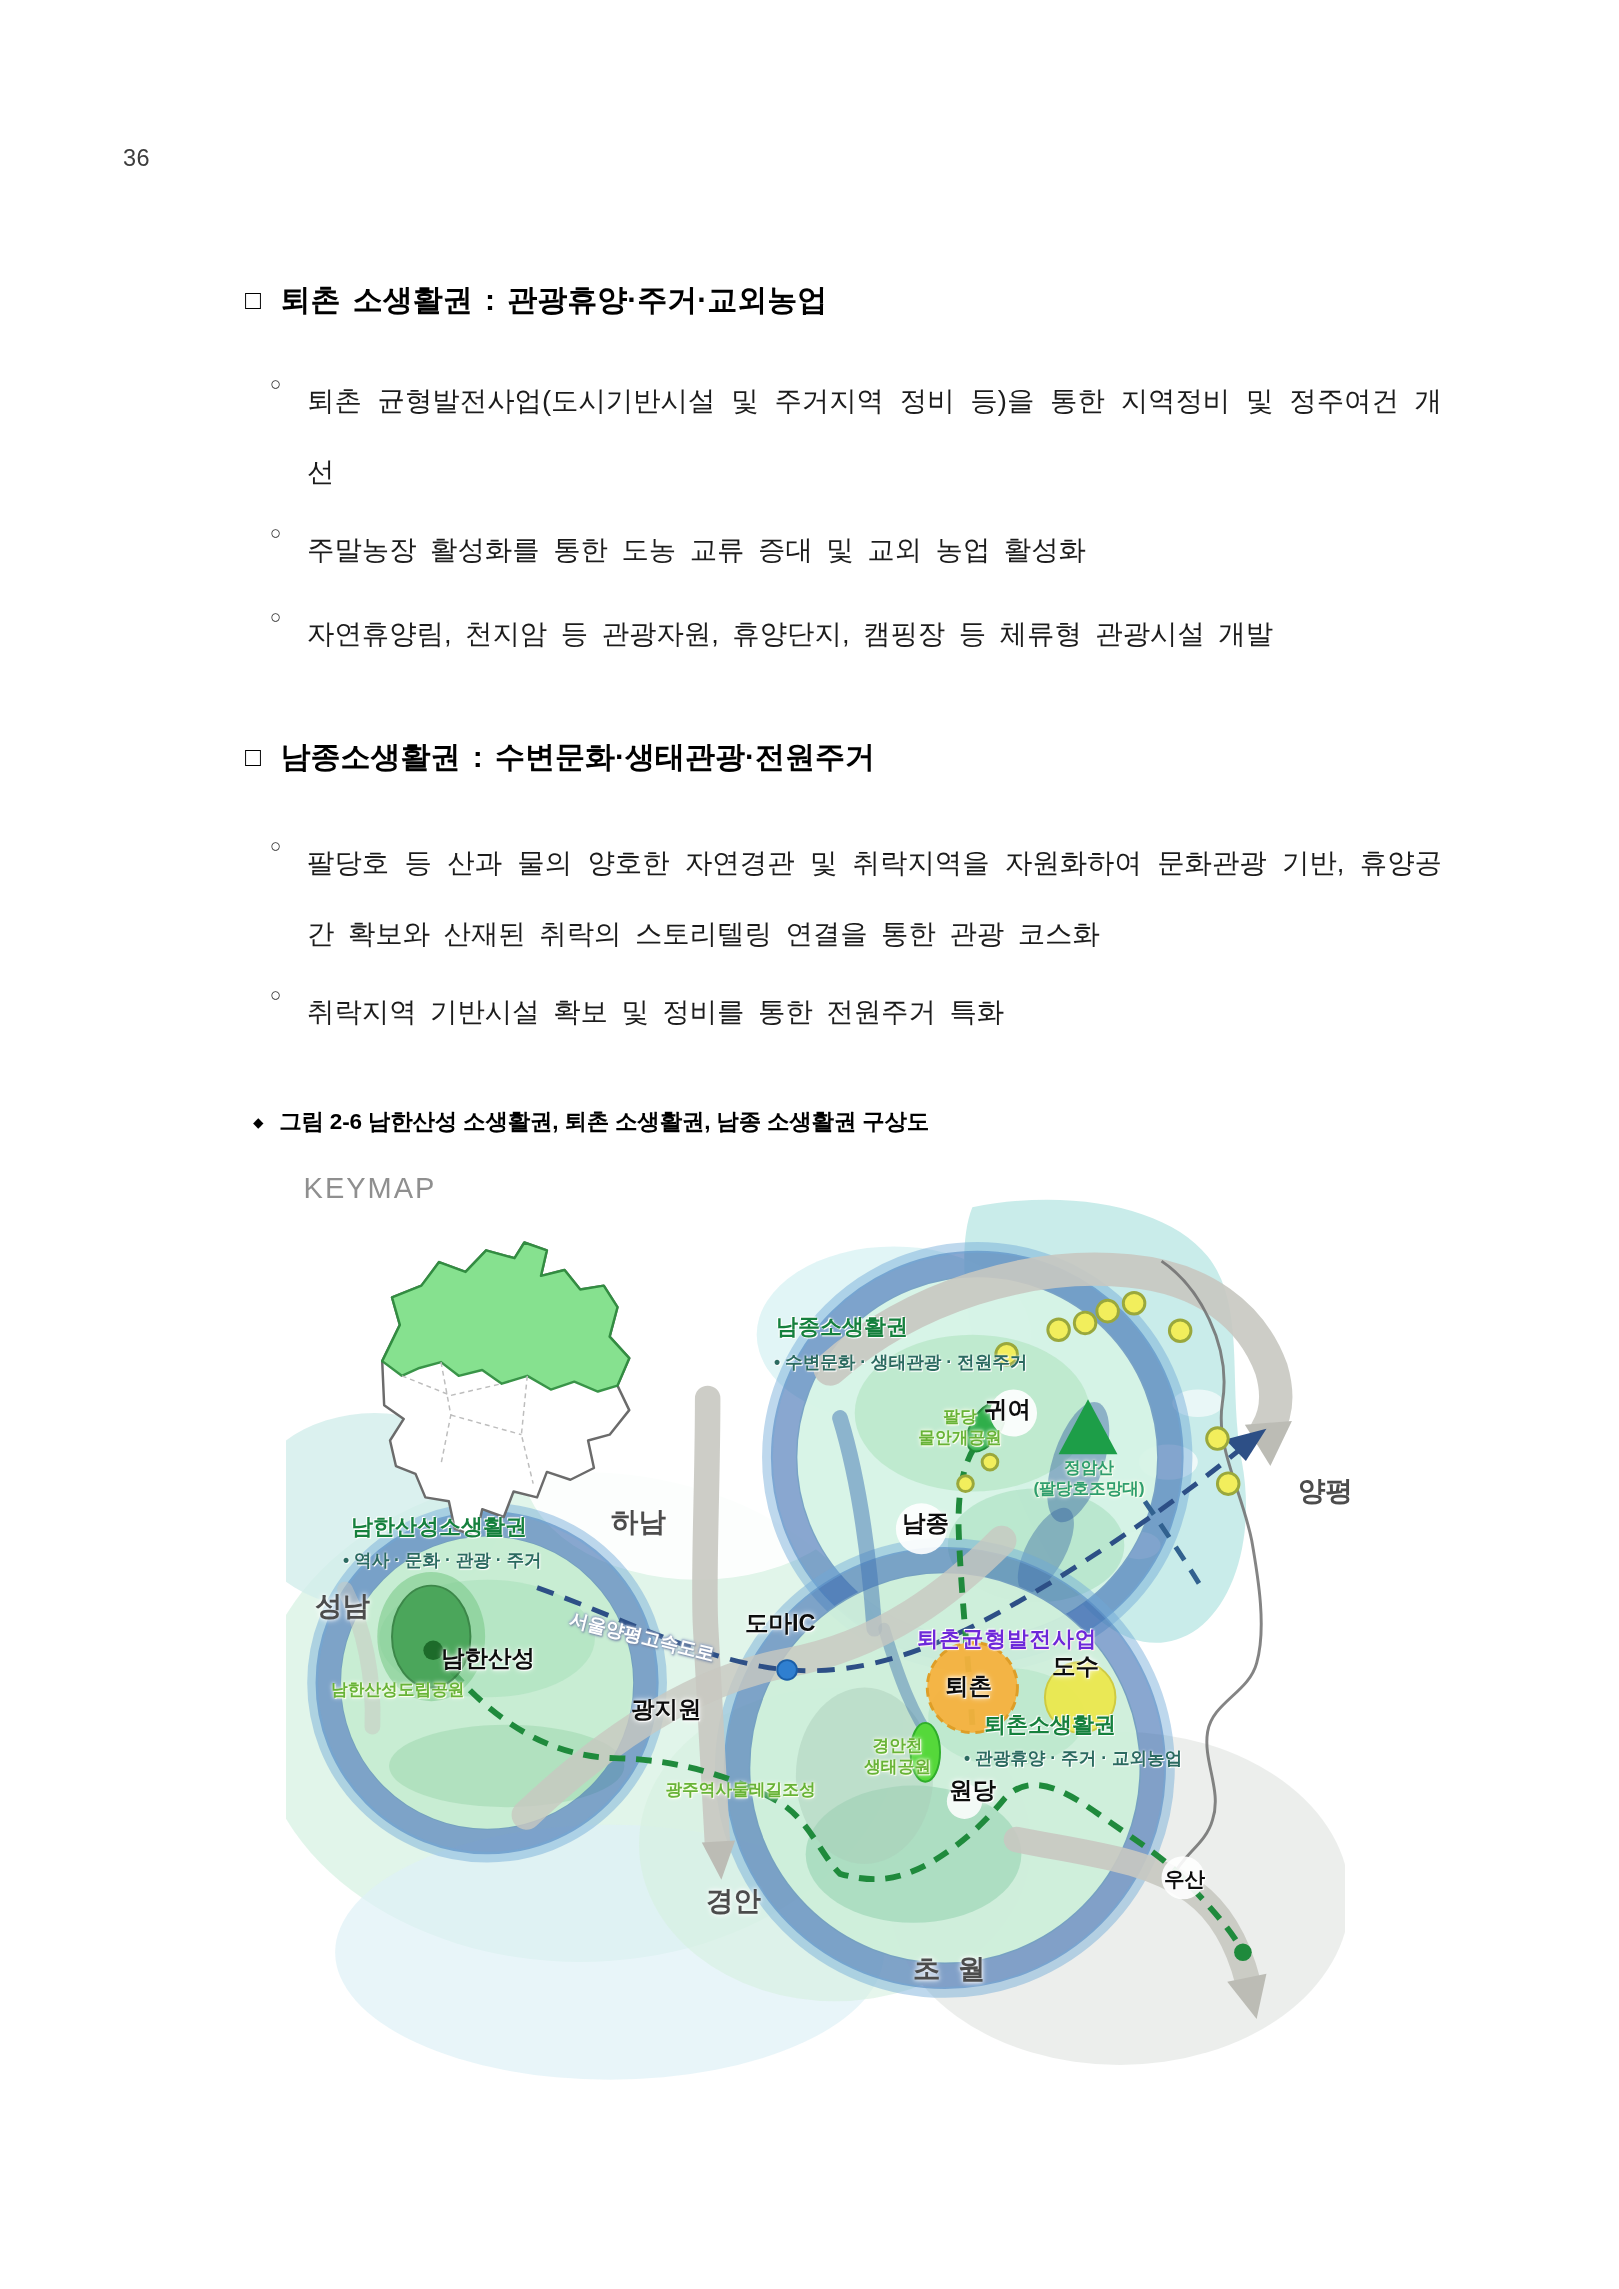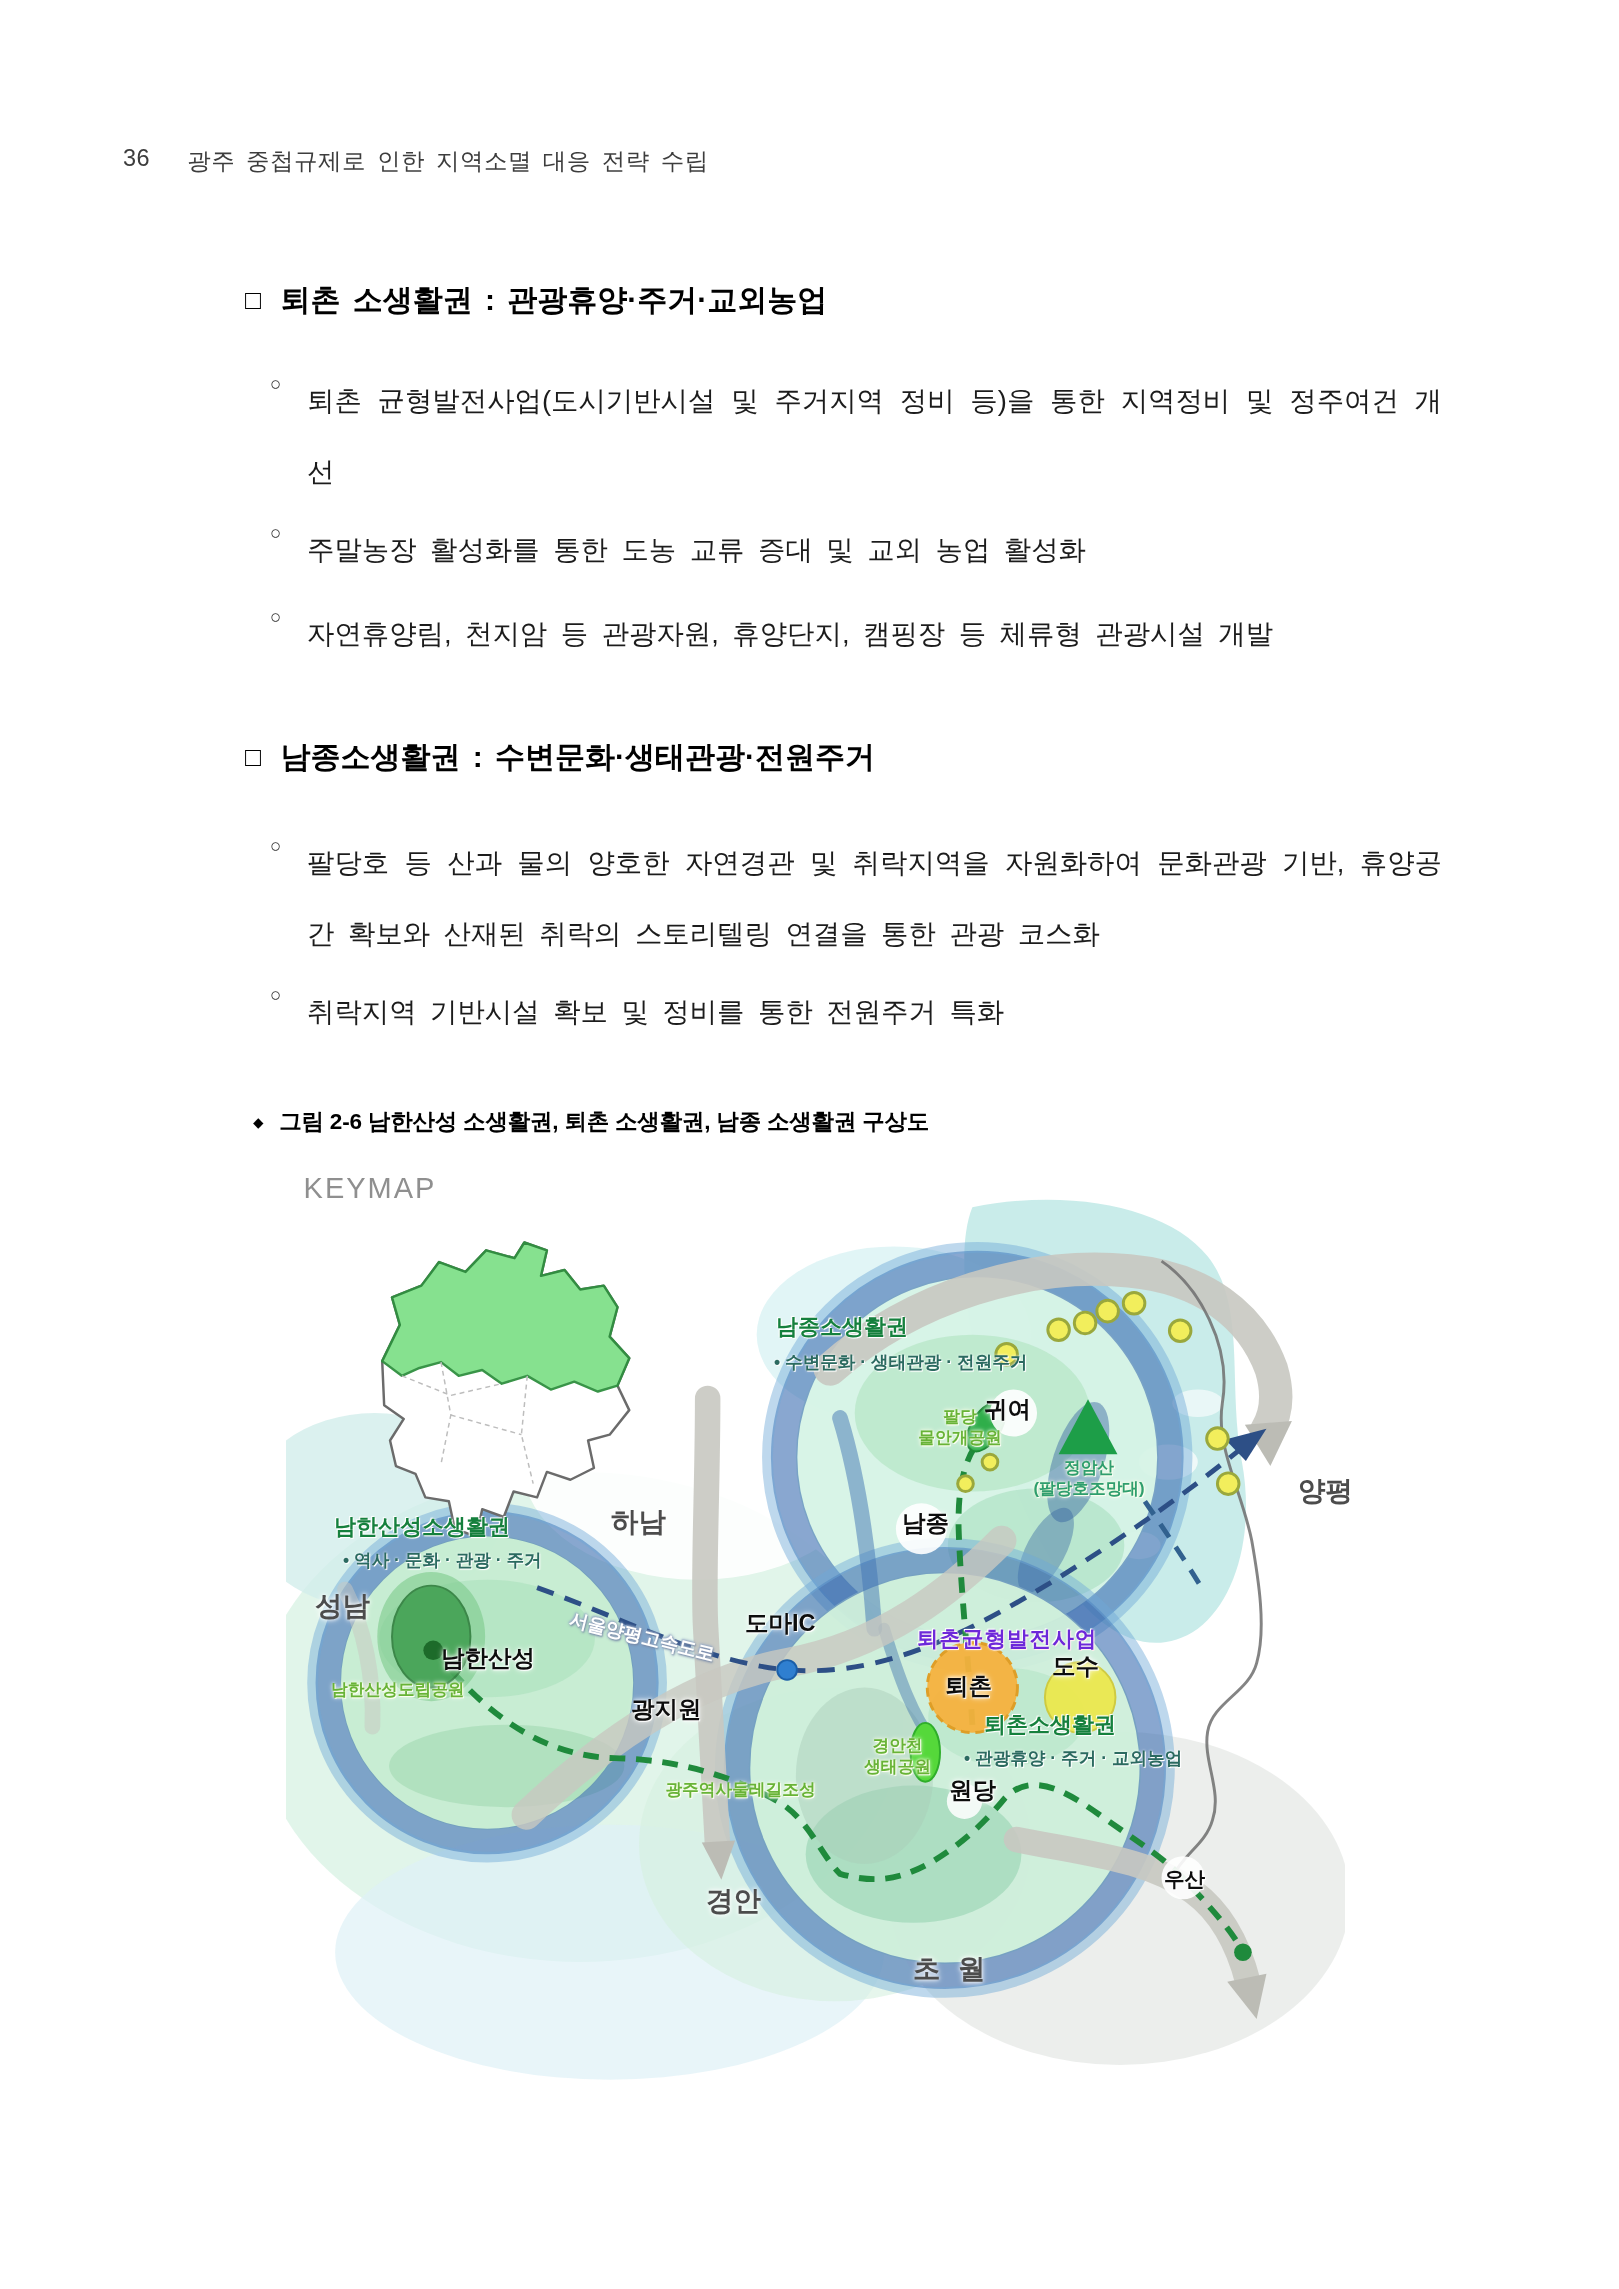--- a/index.html
+++ b/index.html
@@ -45,21 +45,20 @@
   .roadlbl{font-size:18.6px;color:#ffffff;transform:rotate(14deg);transform-origin:left center;
            text-shadow:0 0 3.9px #8d9cb8,1px 1px 2px #6c7f9f,-1px -1px 2px #9fb4cf;}
 </style>
 </head>
 <body>
 
 <div class="page">
 
   <div class="hdr">
     <span>36</span>
-    <span>광주 중첩규제로 인한 지역소멸 대응 전략 수립</span>
   </div>
 
   <div class="sec" style="top:280px;">
     <span class="smark">□</span>
     <span>퇴촌 소생활권 : 관광휴양·주거·교외농업</span>
   </div>
 
   <div class="bullet" style="top:365px;">
     <span class="bmark">○</span>
     <span class="btext">퇴촌 균형발전사업(도시기반시설 및 주거지역 정비 등)을 통한 지역정비 및 정주여건 개선</span>
@@ -236,21 +235,21 @@
       <div>(팔당호조망대)</div>
     </div>
     <div class="ml city" style="left:616px;top:341px;">남종</div>
 
     <div class="ml region" style="left:1012px;top:306px;">양평</div>
     <div class="ml region" style="left:325px;top:337px;">하남</div>
     <div class="ml region" style="left:29px;top:421px;">성남</div>
     <div class="ml region" style="left:420px;top:716px;">경안</div>
     <div class="ml region" style="left:627px;top:784px;letter-spacing:17.6px;">초월</div>
 
-    <div class="ml zone-t" style="left:48px;top:345px;text-align:center;">남한산성소생활권</div>
+    <div class="ml zone-t" style="left:65px;top:345px;text-align:center;">남한산성소생활권</div>
     <div class="ml zone-s" style="left:57px;top:382px;">• 역사 · 문화 · 관광 · 주거</div>
     <div class="ml city" style="left:155px;top:476px;">남한산성</div>
     <div class="ml park" style="left:45px;top:512px;">남한산성도립공원</div>
 
     <div class="ml roadlbl" style="left:284px;top:439px;">서울양평고속도로</div>
     <div class="ml city" style="left:459px;top:441px;">도마IC</div>
     <div class="ml city" style="left:345px;top:527px;">광지원</div>
 
     <div class="ml redlbl" style="left:606px;top:441px;width:230px;">퇴촌균형발전사업</div>
     <div class="ml city" style="left:659px;top:504px;">퇴촌</div>

